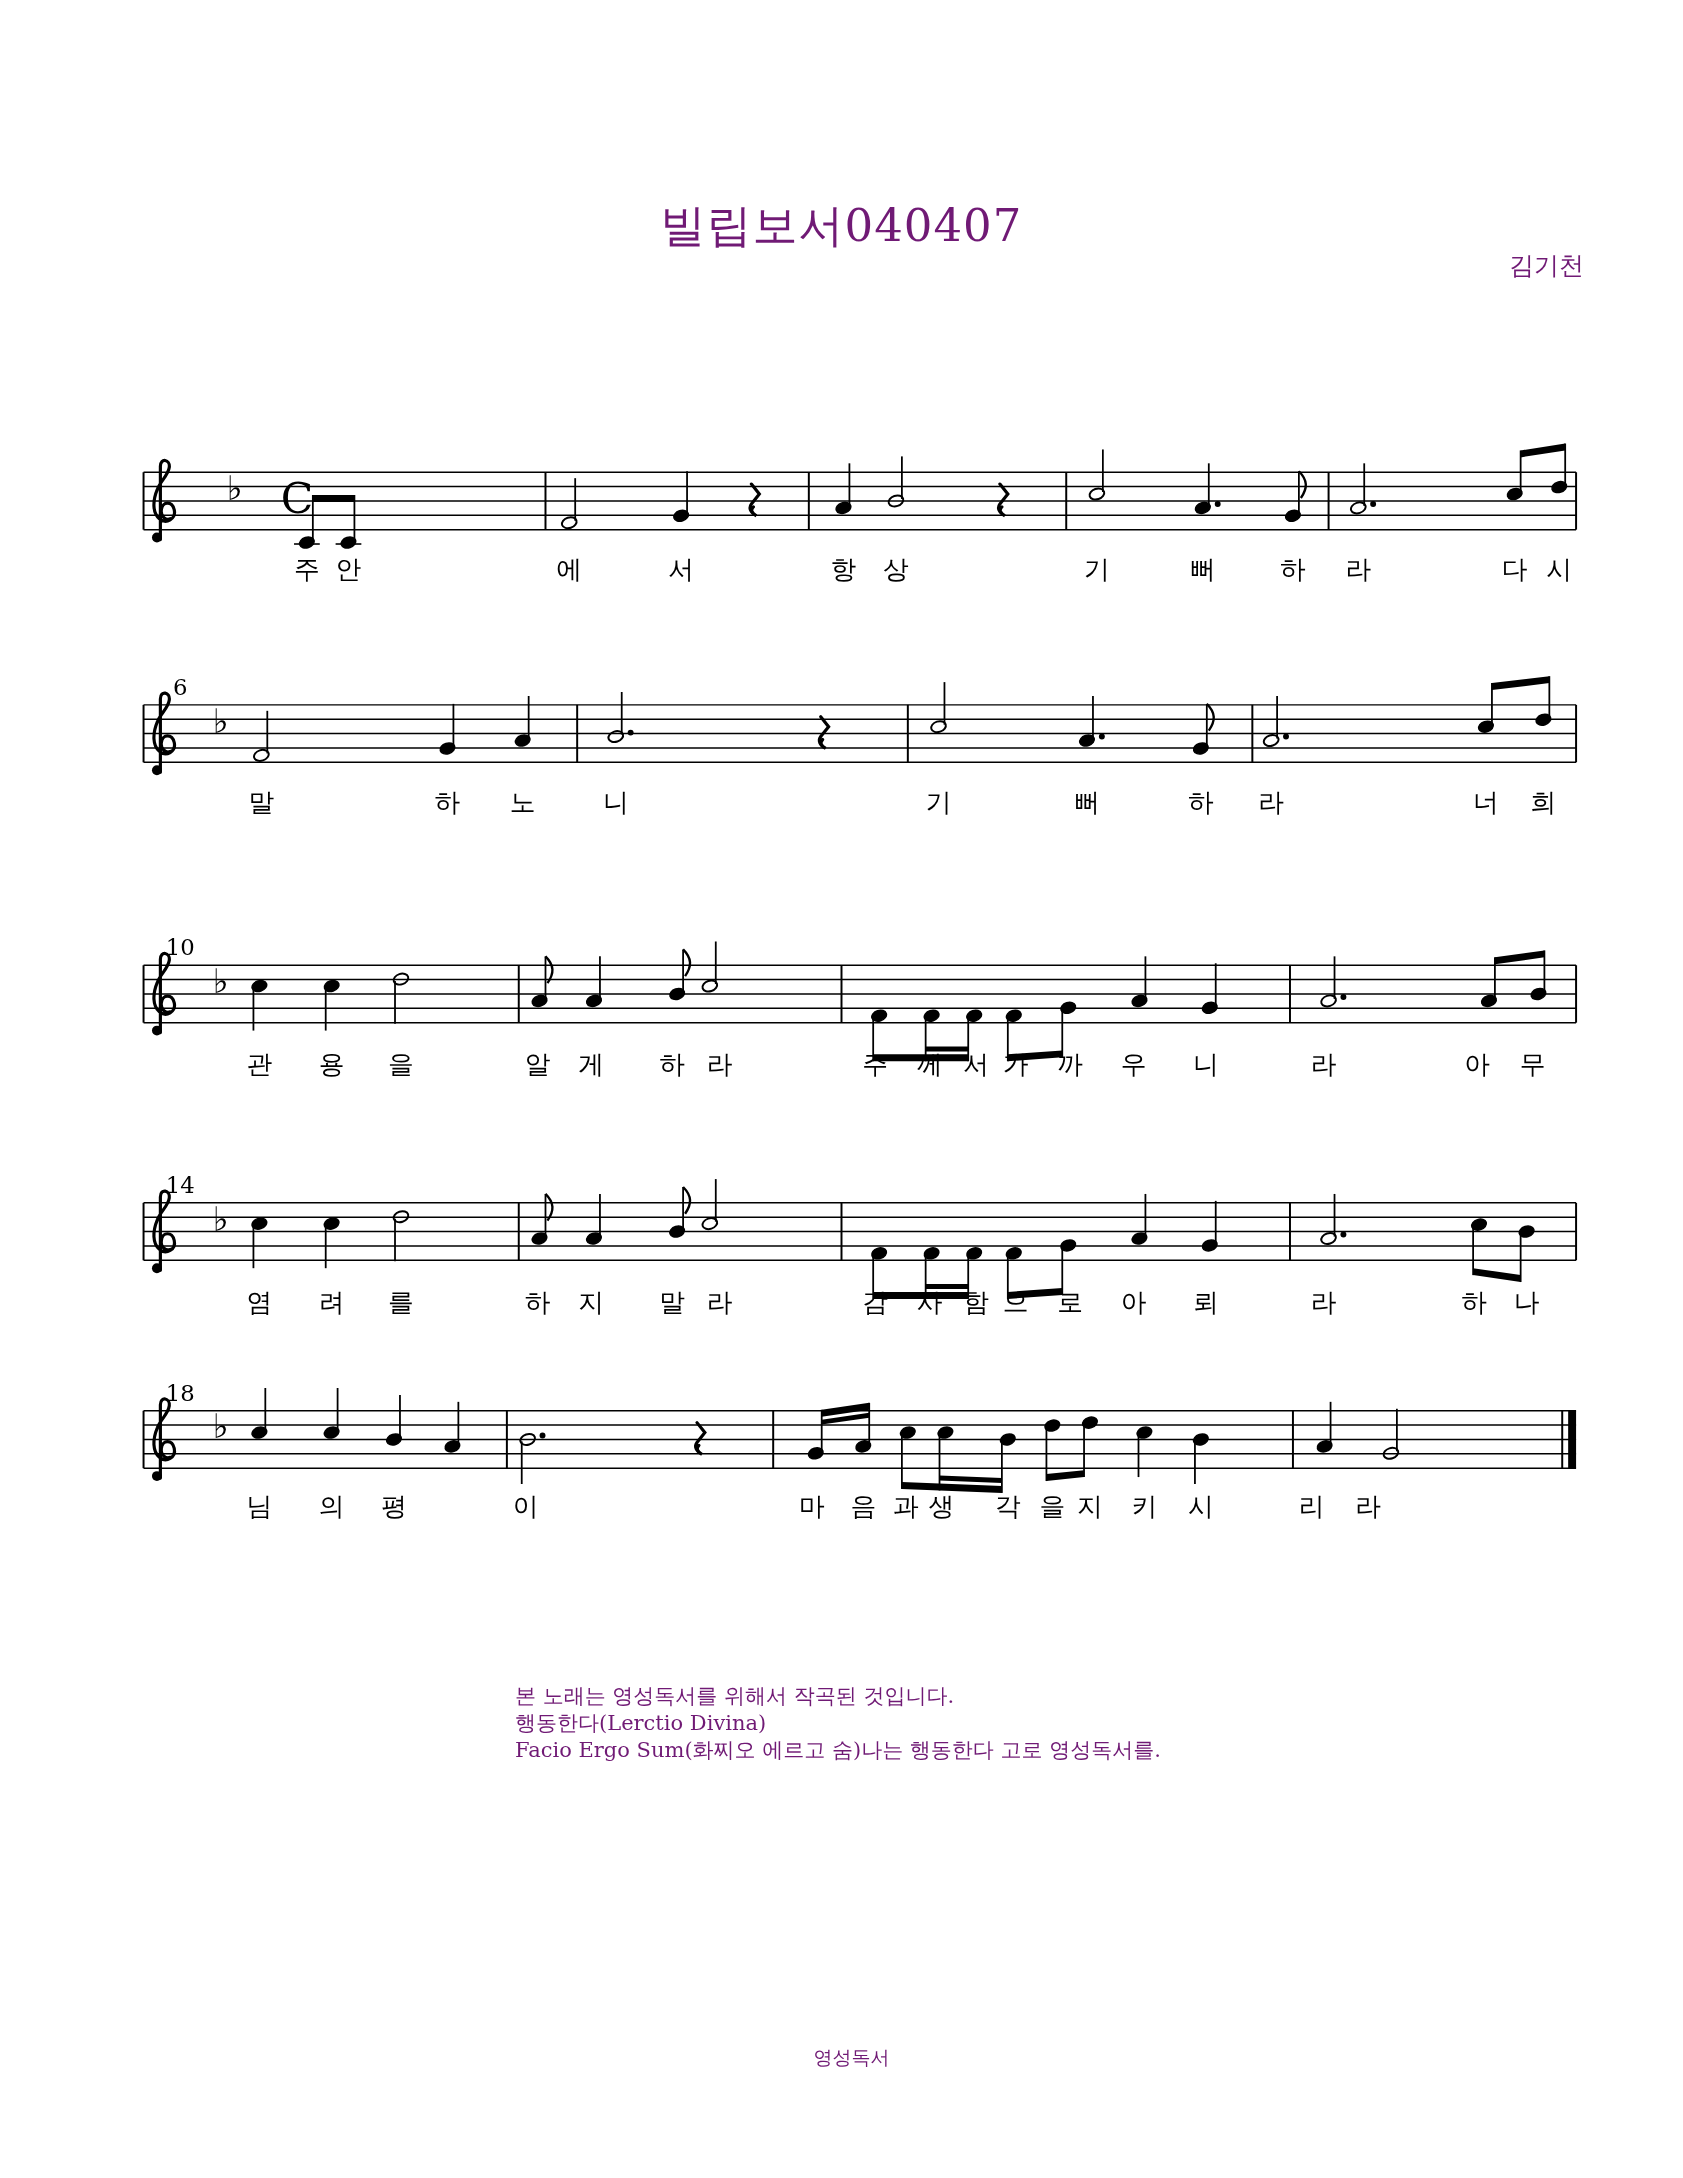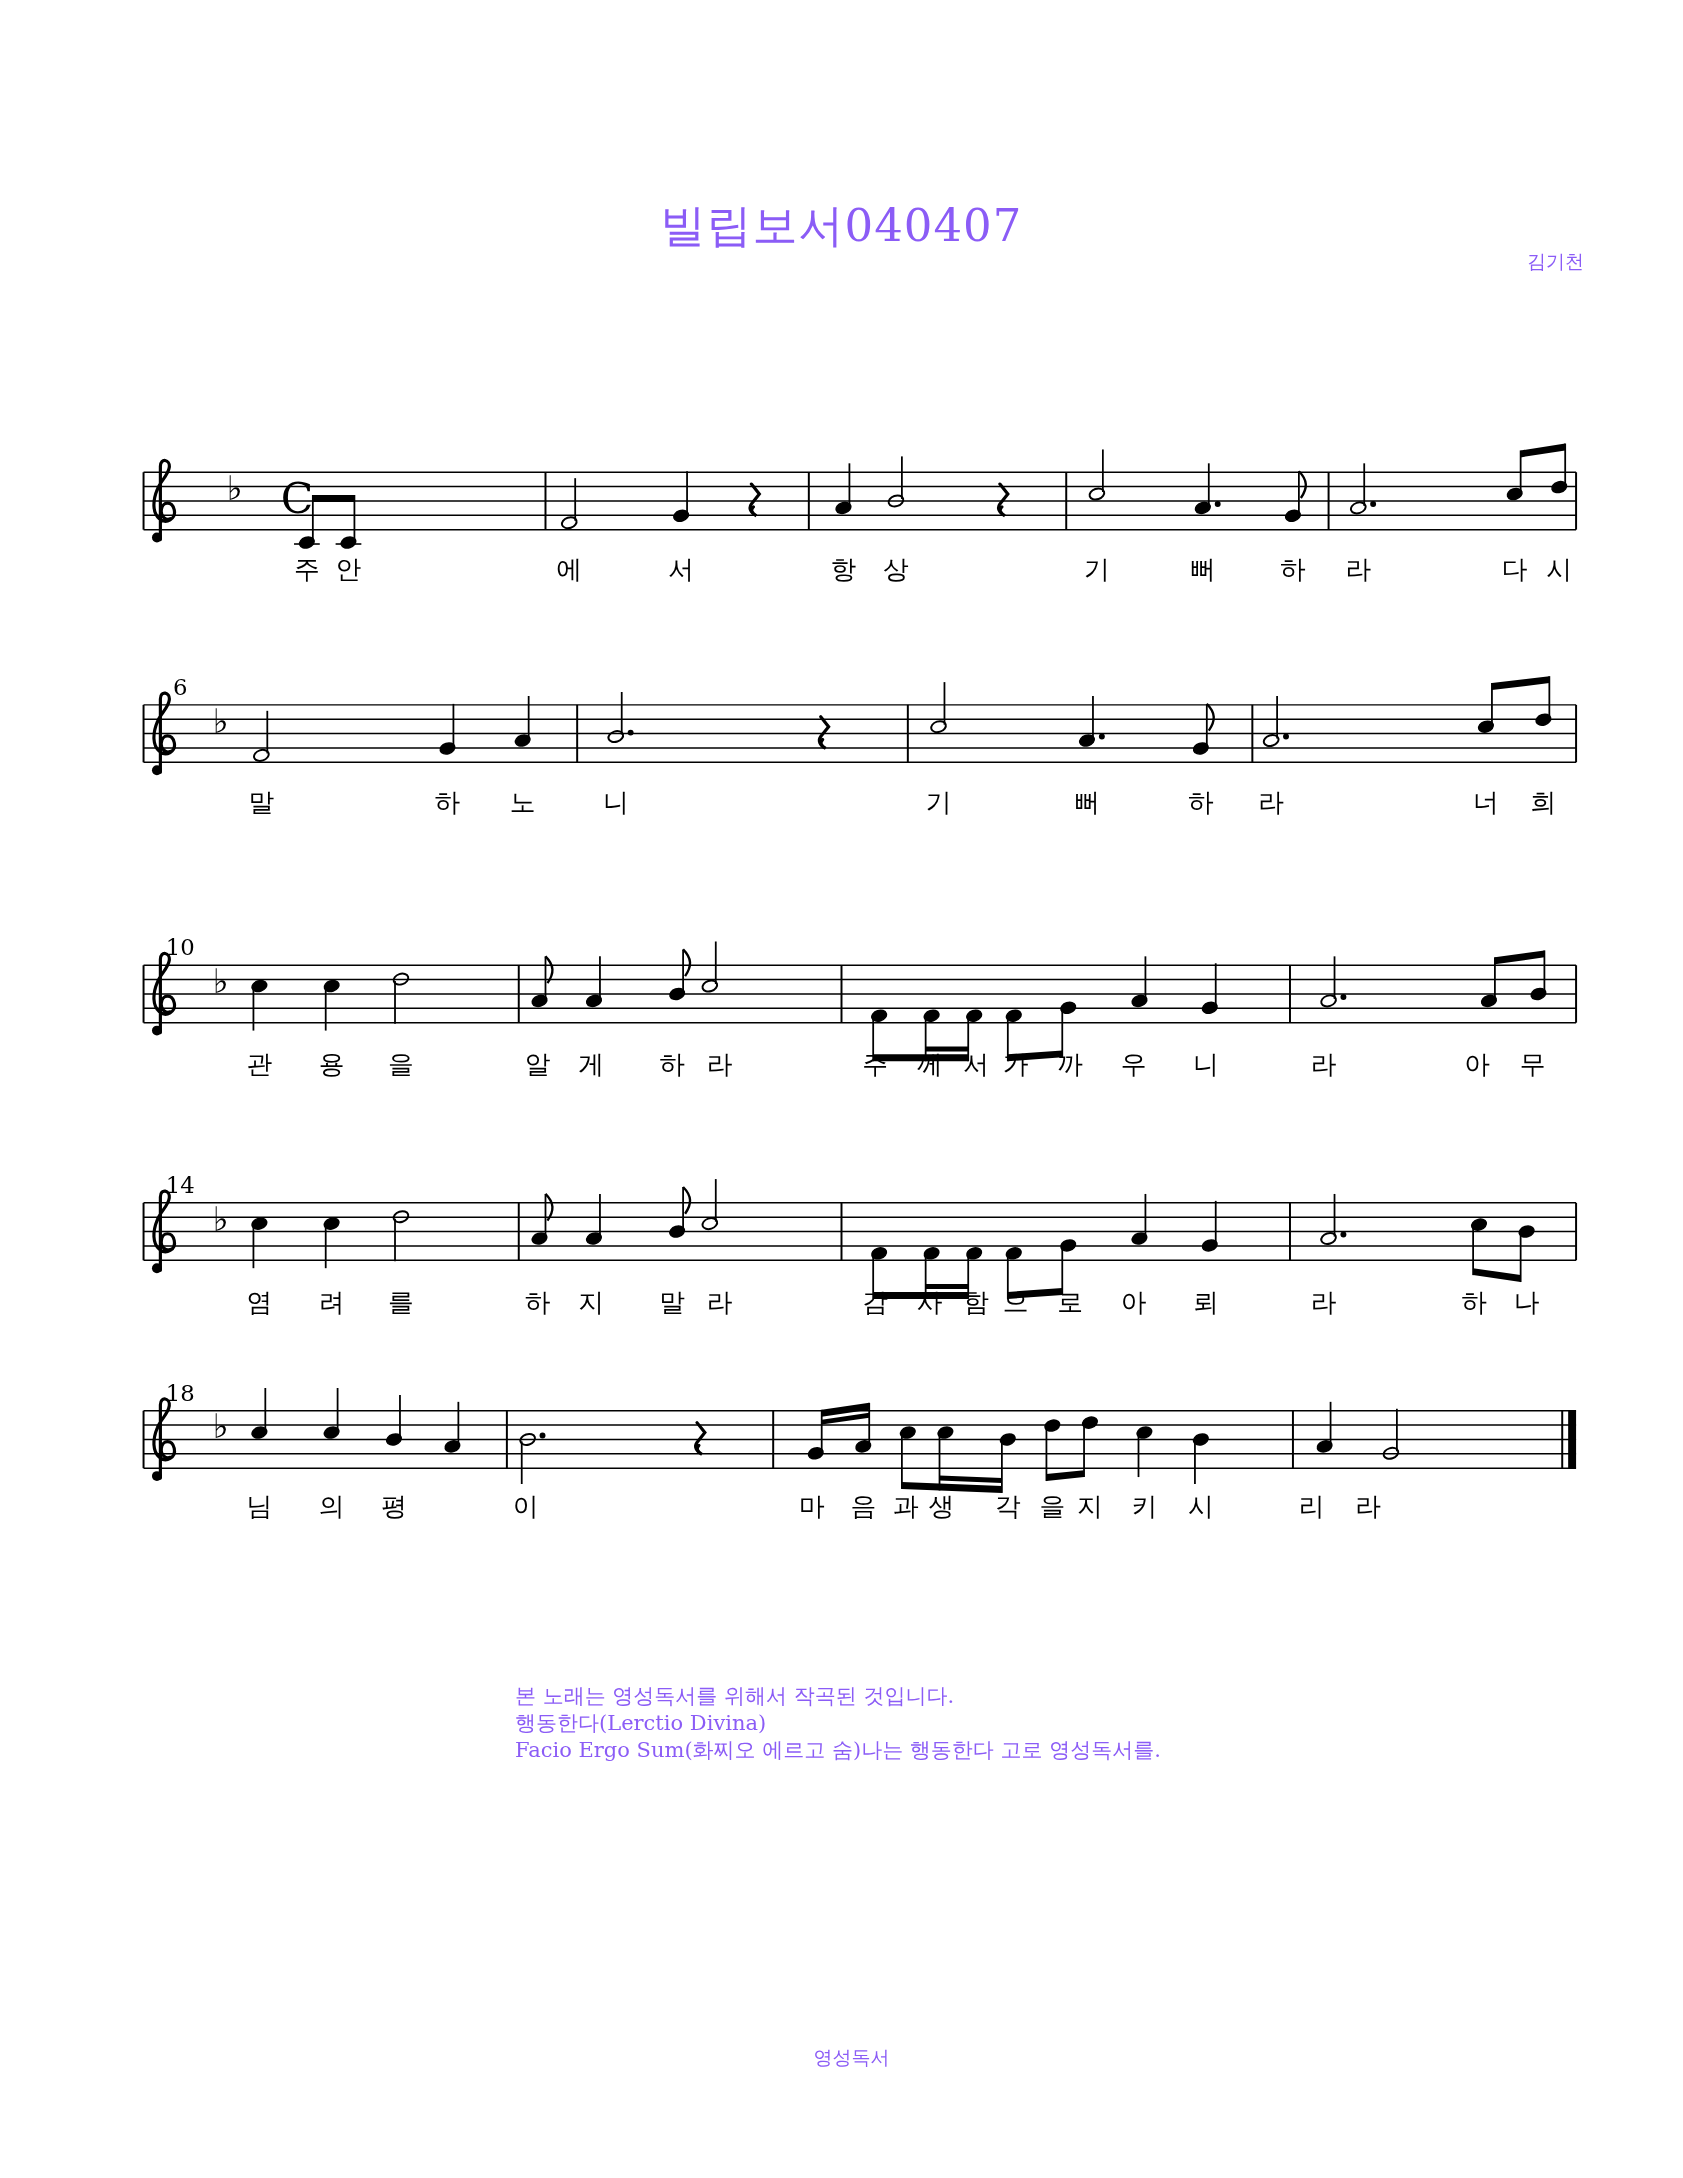--- a/index.html
+++ b/index.html
@@ -1,26 +1,26 @@
 <!DOCTYPE html>
 <html><head>
 <meta charset="utf-8">
 <style>
   html,body{margin:0;padding:0;background:#888;}
   .page{
     width:1683px;height:2178px;position:relative;background:#ffffff;
-    font-family:"DejaVu Serif","Liberation Serif",serif;color:#8b5cf6;
+    font-family:"DejaVu Serif","Liberation Serif",serif;color:#701a75;
     overflow:hidden;margin:0 auto;
   }
   .title{
     position:absolute;top:196px;left:0;width:1683px;text-align:center;
     font-size:45px;letter-spacing:1px;font-family:"DejaVu Serif","Liberation Serif",serif;
   }
   .composer{
-    position:absolute;top:249px;right:99px;font-size:19px;
+    position:absolute;top:249px;right:99px;font-size:25px;
   }
   .notes-block{
     position:absolute;left:515px;top:1683px;font-size:21px;line-height:27px;
   }
   .page-footer{
     position:absolute;top:2045px;left:0;width:1703px;text-align:center;font-size:19px;
   }
   svg.score{position:absolute;left:0;top:0;}
   svg .lyric{font-family:"DejaVu Serif","Liberation Serif",serif;font-size:26px;text-anchor:middle;}
   svg .mnum{font-family:"DejaVu Serif","Liberation Serif",serif;font-size:23px;text-anchor:middle;}

